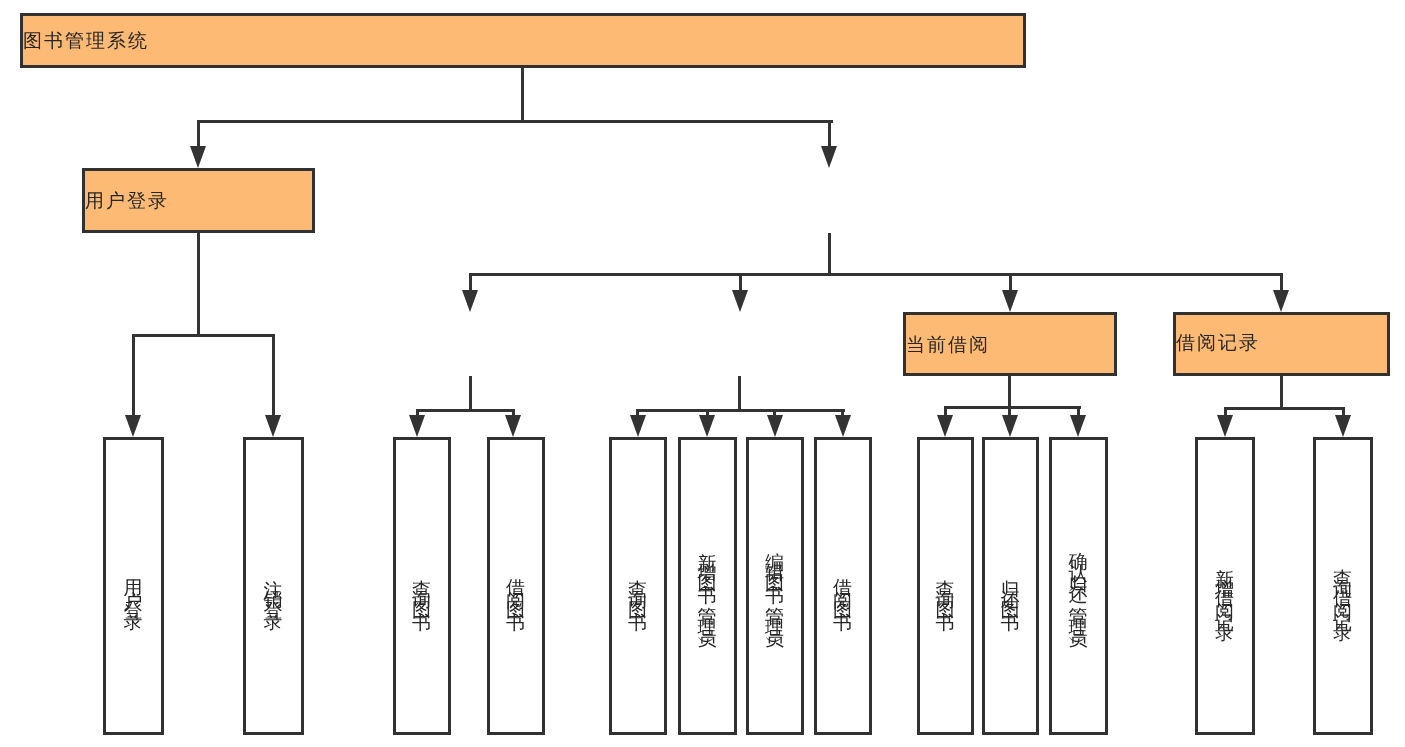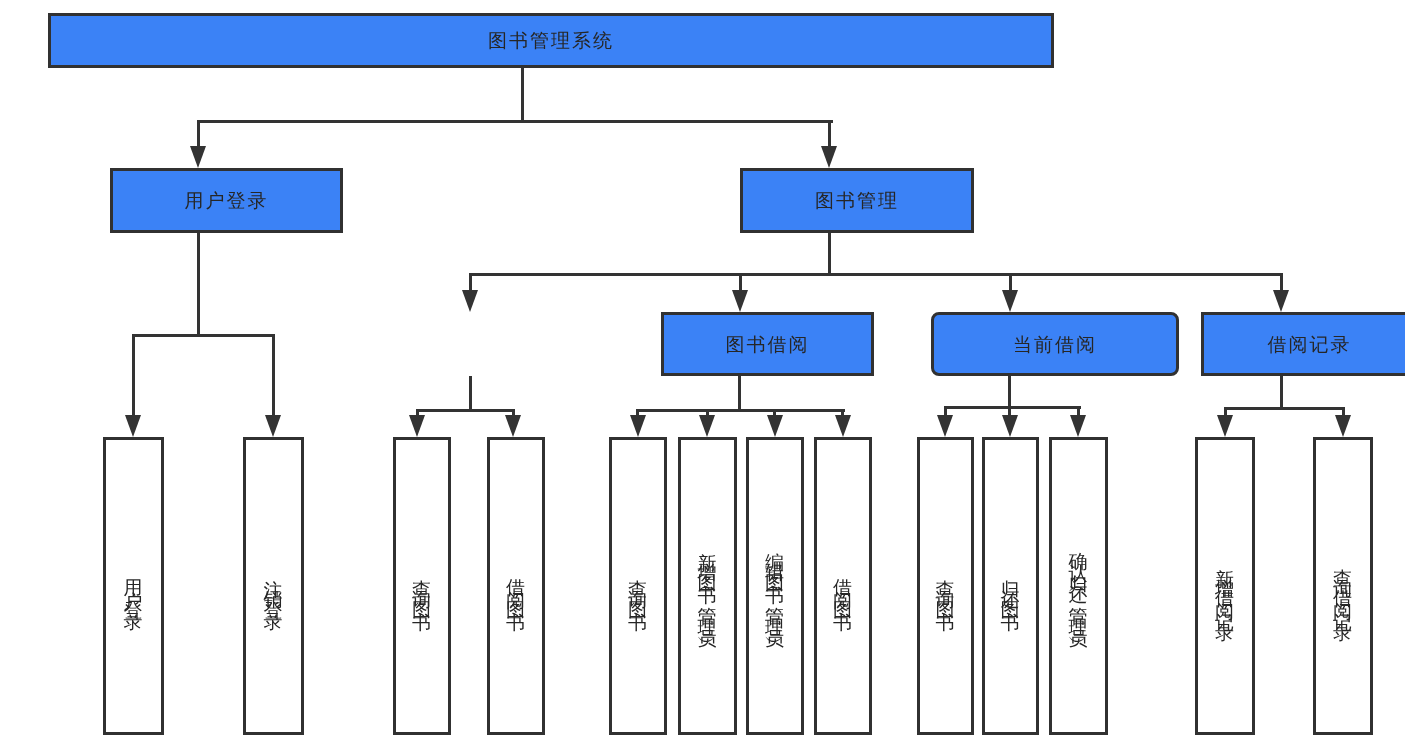--- a/index.html
+++ b/index.html
@@ -3,25 +3,25 @@
 <meta charset="utf-8">
 <style>
   * { margin:0; padding:0; box-sizing:border-box; }
   html,body { background:#ffffff; }
   body { font-family:"DejaVu Sans", sans-serif; }
   .stage {
     position:relative; width:1405px; height:747px;
     background:#ffffff; overflow:hidden; color:#262626;
   }
   .box {
-    position:absolute; background:#3b82f6;
+    position:absolute; background:#fdba74;
     border:3px solid #313131;
-    display:flex; align-items:center; justify-content:center;
+    display:flex; align-items:center; 
     font-size:19px; letter-spacing:2px; color:#262626;
-    text-align:center; line-height:1;margin-left:28px;
+    text-align:center; line-height:1;
   }
   .vbox {
     position:absolute; background:#ffffff;
     border:3px solid #313131;
     display:flex; align-items:center; justify-content:center;
     color:#262626;
   }
   .vtext {
     writing-mode:vertical-rl; text-orientation:mixed;
     font-size:19px; letter-spacing:11px; line-height:1;
@@ -51,49 +51,43 @@
   <div class="ln" style="left:521px; top:68px;  width:3px; height:52px;"></div>
   <div class="ln" style="left:197px; top:120px; width:636px; height:3px;"></div>
   <div class="ln" style="left:197px; top:120px; width:3px; height:28px;"></div>
   <div class="ln" style="left:828px; top:120px; width:3px; height:28px;"></div>
   <div class="arw" style="left:190px; top:146px;"></div>
   <div class="arw" style="left:821px; top:146px;"></div>
 
   <div class="box" style="left:82px; top:168px; width:233px; height:65px;">
     <span>用户登录</span>
   </div>
-  <div class="box" style="left:712px; top:168px; width:234px; height:65px;">
-    <span>图书管理</span>
-  </div>
 
   <div class="ln" style="left:197px; top:233px; width:3px; height:101px;"></div>
   <div class="ln" style="left:132px; top:334px; width:143px; height:3px;"></div>
   <div class="ln" style="left:132px; top:334px; width:3px; height:81px;"></div>
   <div class="ln" style="left:272px; top:334px; width:3px; height:81px;"></div>
   <div class="arw" style="left:125px; top:415px;"></div>
   <div class="arw" style="left:265px; top:415px;"></div>
 
   <div class="ln" style="left:828px;  top:233px; width:3px; height:43px;"></div>
   <div class="ln" style="left:469px;  top:273px; width:814px; height:3px;"></div>
   <div class="ln" style="left:469px;  top:273px; width:3px; height:19px;"></div>
   <div class="ln" style="left:739px;  top:273px; width:3px; height:19px;"></div>
   <div class="ln" style="left:1009px; top:273px; width:3px; height:19px;"></div>
   <div class="ln" style="left:1280px; top:273px; width:3px; height:19px;"></div>
   <div class="arw" style="left:462px;  top:290px;"></div>
   <div class="arw" style="left:732px;  top:290px;"></div>
   <div class="arw" style="left:1002px; top:290px;"></div>
   <div class="arw" style="left:1273px; top:290px;"></div>
 
-  <div class="box" style="left:633px; top:312px; width:213px; height:64px;">
-    <span>图书借阅</span>
-  </div>
-  <div class="box" style="left:903px; top:312px; width:248px; height:64px;border-radius:8px;">
+  <div class="box" style="left:903px; top:312px; width:214px; height:64px;">
     <span>当前借阅</span>
   </div>
-  <div class="box" style="left:1173px; top:312px; width:217px; height:64px;">
+  <div class="box" style="left:1173px; top:312px; width:217px; height:64px;font-family:Liberation Mono, monospace;">
     <span>借阅记录</span>
   </div>
 
   <div class="ln" style="left:469px; top:376px; width:3px; height:34px;"></div>
   <div class="ln" style="left:416px; top:409px; width:99px; height:3px;"></div>
   <div class="ln" style="left:416px; top:409px; width:3px; height:8px;"></div>
   <div class="ln" style="left:512px; top:409px; width:3px; height:8px;"></div>
   <div class="arw" style="left:409px; top:415px;"></div>
   <div class="arw" style="left:505px; top:415px;"></div>
 

